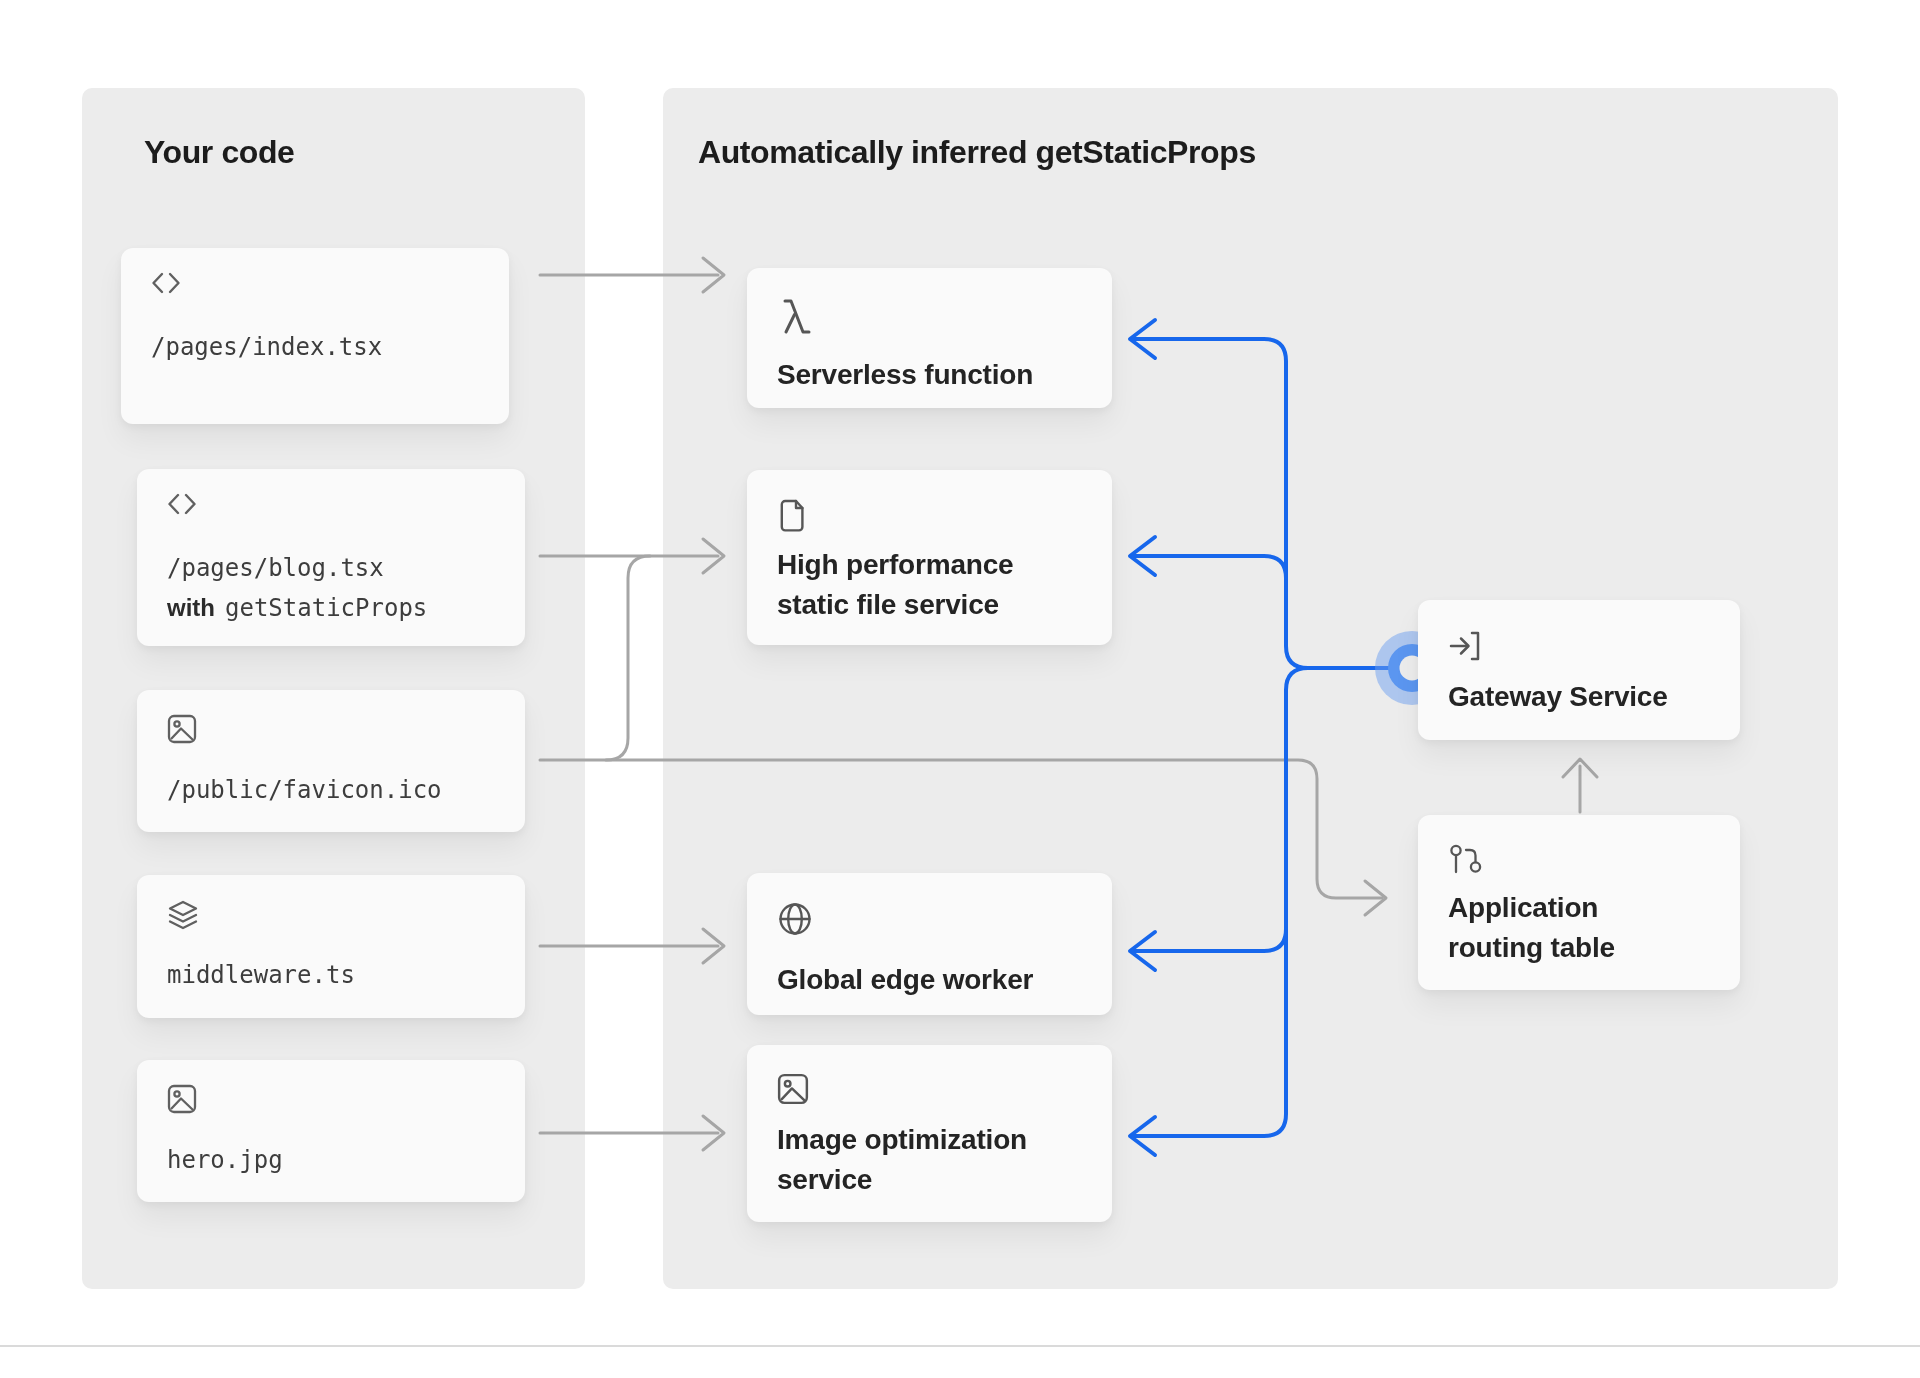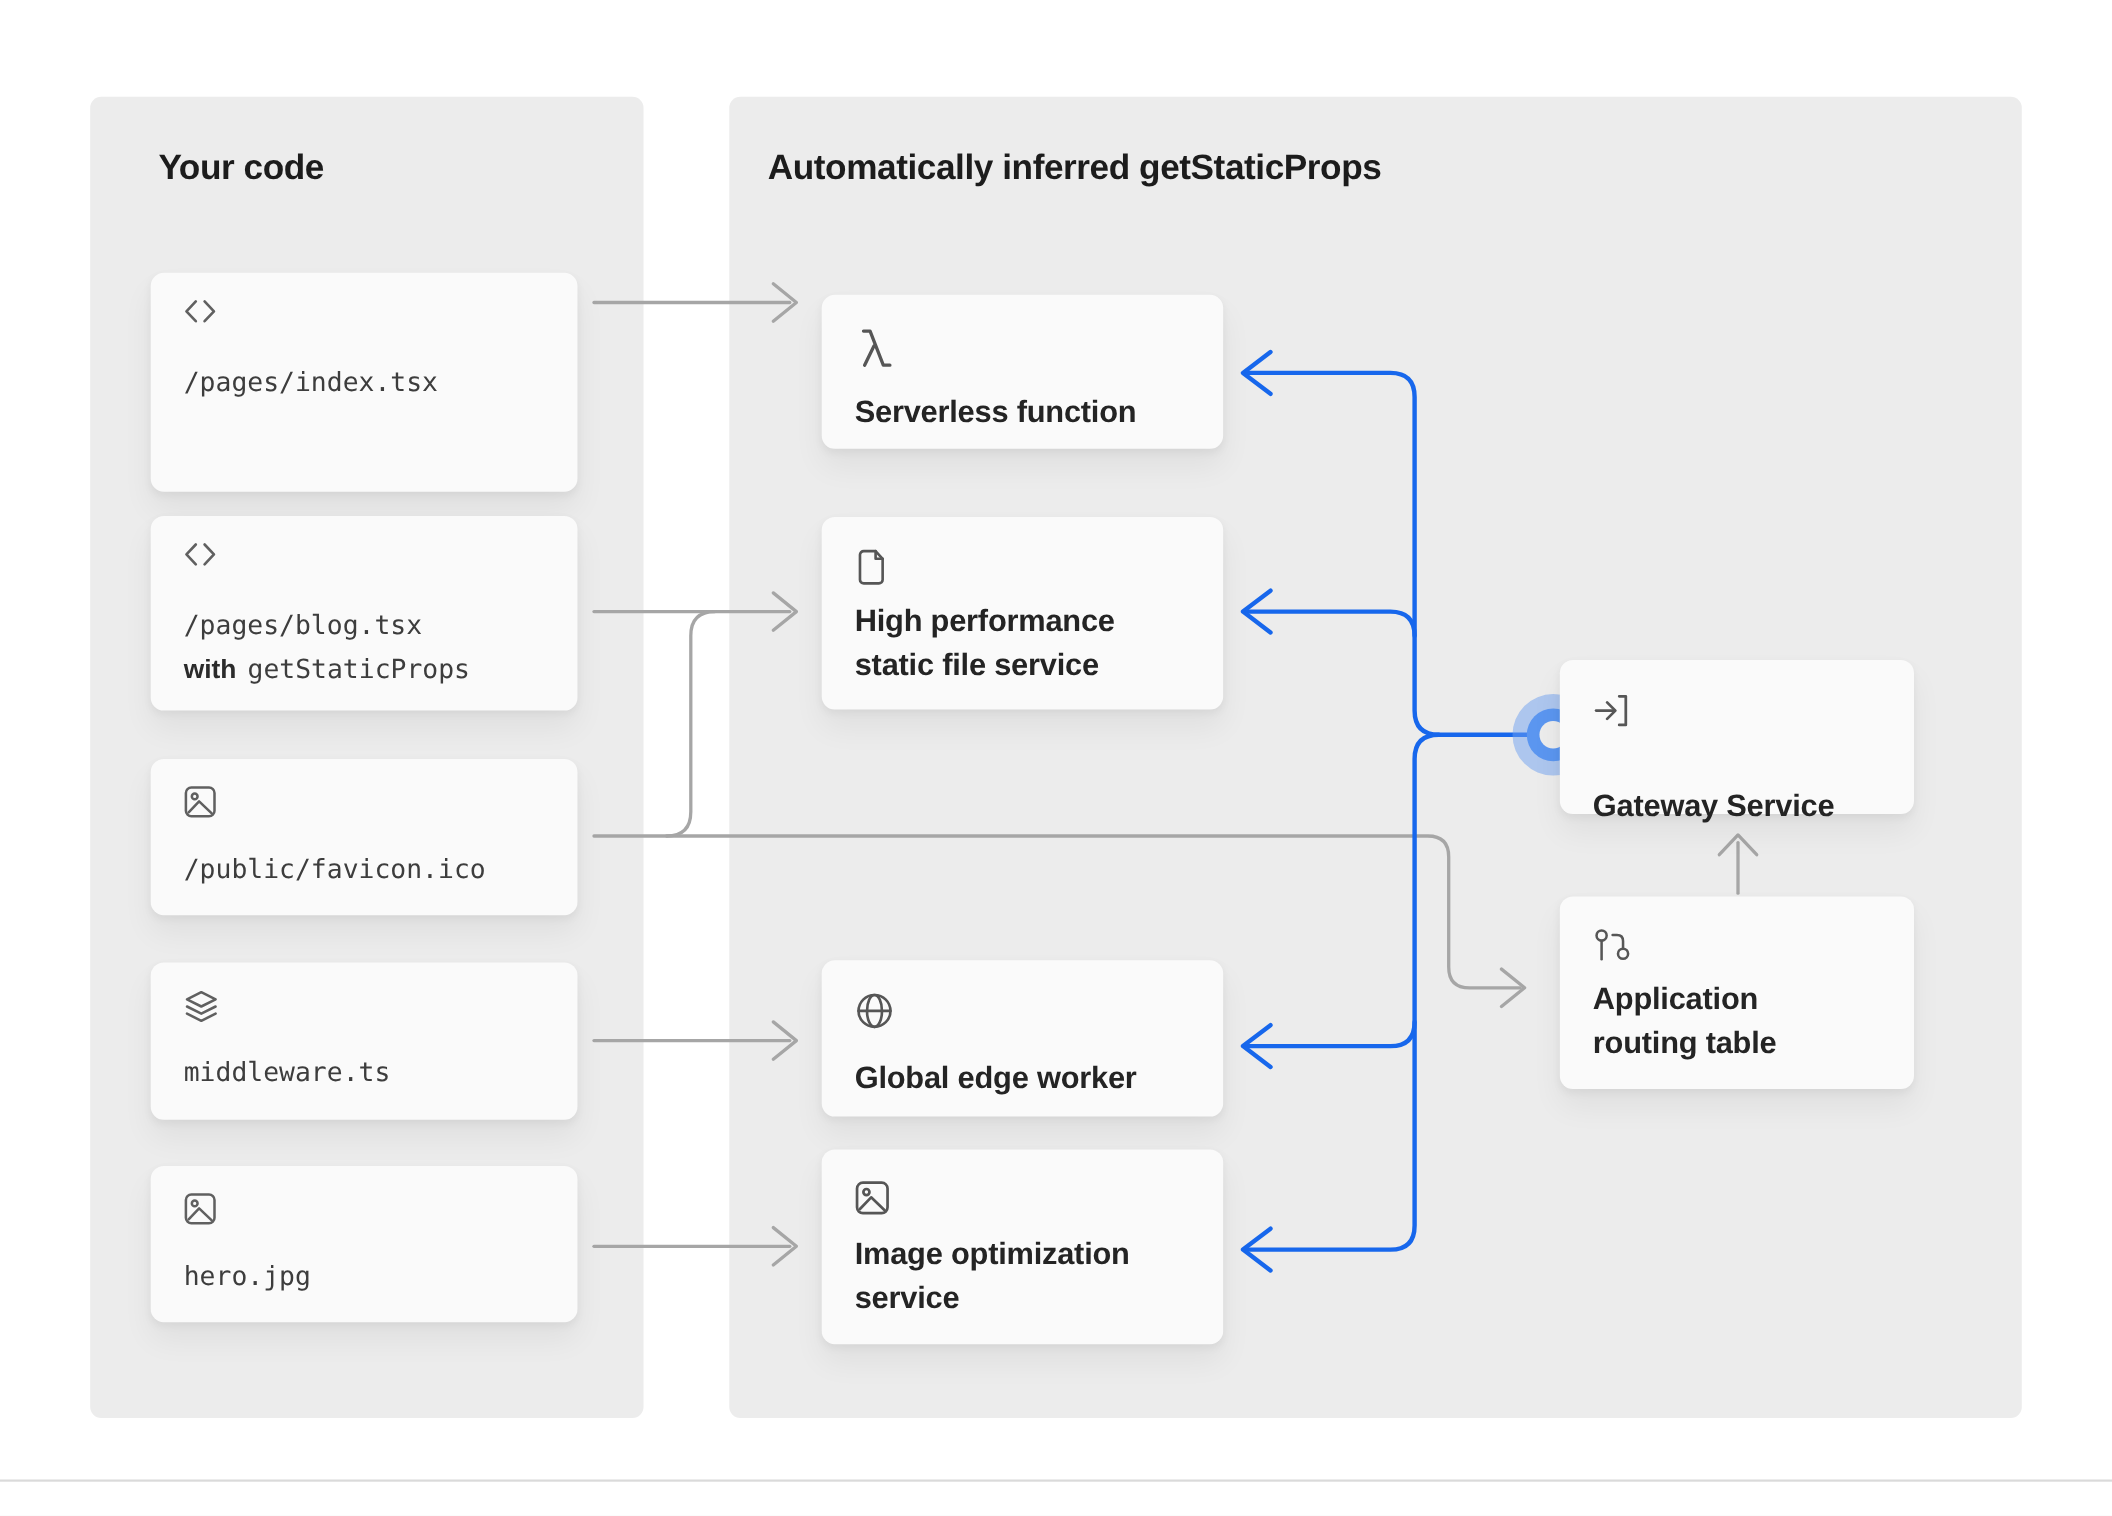--- a/index.html
+++ b/index.html
@@ -73,21 +73,21 @@
     <path d="M 1286 929 Q 1286 951 1264 951 L 1134 951"></path>
     <path d="M 1155 932 L 1130 951 L 1155 970"></path>
   </g>
   <g>
     <circle cx="1412" cy="668" r="37" fill="#6ea0f0" opacity="0.5"></circle>
     <circle cx="1412" cy="668" r="24" fill="#5b96f0"></circle>
     <circle cx="1412" cy="668" r="12.5" fill="#ececec"></circle>
   </g>
 </svg>
 
-<div class="card" style="left:137px; top:248px; width:388px; height:199px;">
+<div class="card" style="left:121px; top:248px; width:388px; height:176px;">
   <span class="icon left-icon">
     <svg width="30" height="22" viewBox="0 0 30 22" fill="none" stroke="#606060" stroke-width="2.4" stroke-linecap="round" stroke-linejoin="round">
       <path d="M11 2 L2.5 11 L11 20"></path>
         <path d="M19 2 L27.5 11 L19 20"></path>
     </svg>
   </span>
   <div class="code-body">
     <div class="mono">/pages/index.tsx</div>
   </div>
 </div>
@@ -197,21 +197,21 @@
 </div>
 
 <div class="card" style="left:1418px; top:600px; width:322px; height:140px;">
   <span class="icon right-icon" style="top:30px;">
     <svg width="34" height="32" viewBox="0 0 34 32" fill="none" stroke="#565656" stroke-width="2.5" stroke-linecap="round" stroke-linejoin="round">
       <path d="M24 3 H30 V29 H24"></path>
       <path d="M3 16 H19.5"></path>
       <path d="M13 8.5 L20.5 16 L13 23.5"></path>
     </svg>
   </span>
-  <div class="infra-label one-line" style="top:77px;margin-top:36px;">
+  <div class="infra-label one-line" style="top:77px;">
     <div>Gateway Service</div>
   </div>
 </div>
 
 <div class="card" style="left:1418px; top:815px; width:322px; height:175px;">
   <span class="icon right-icon">
     <svg width="34" height="34" viewBox="0 0 34 34" fill="none" stroke="#565656" stroke-width="2.3" stroke-linecap="round" stroke-linejoin="round">
       <circle cx="8" cy="7.5" r="4.6"></circle>
       <path d="M8 12.5 V29"></path>
       <path d="M18 7 H22 Q27.5 7 27.5 12.5 V19"></path>

